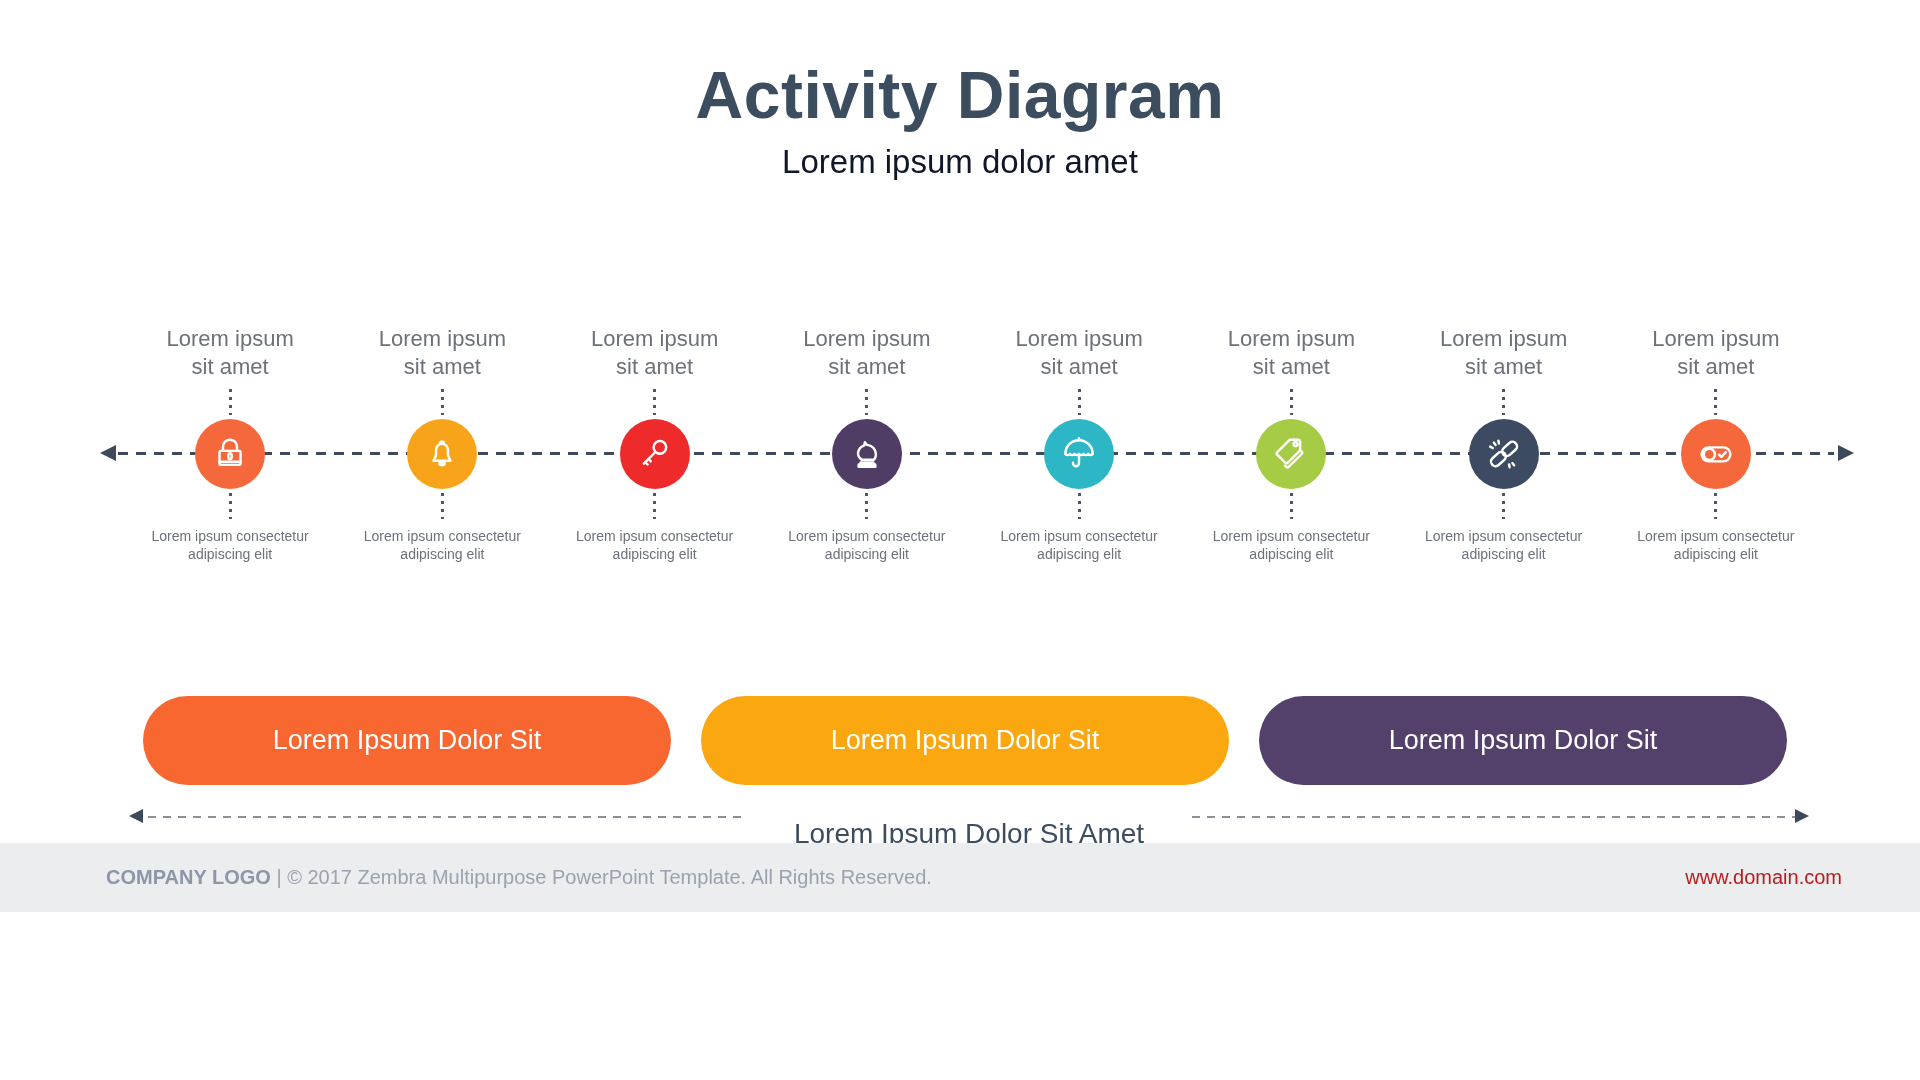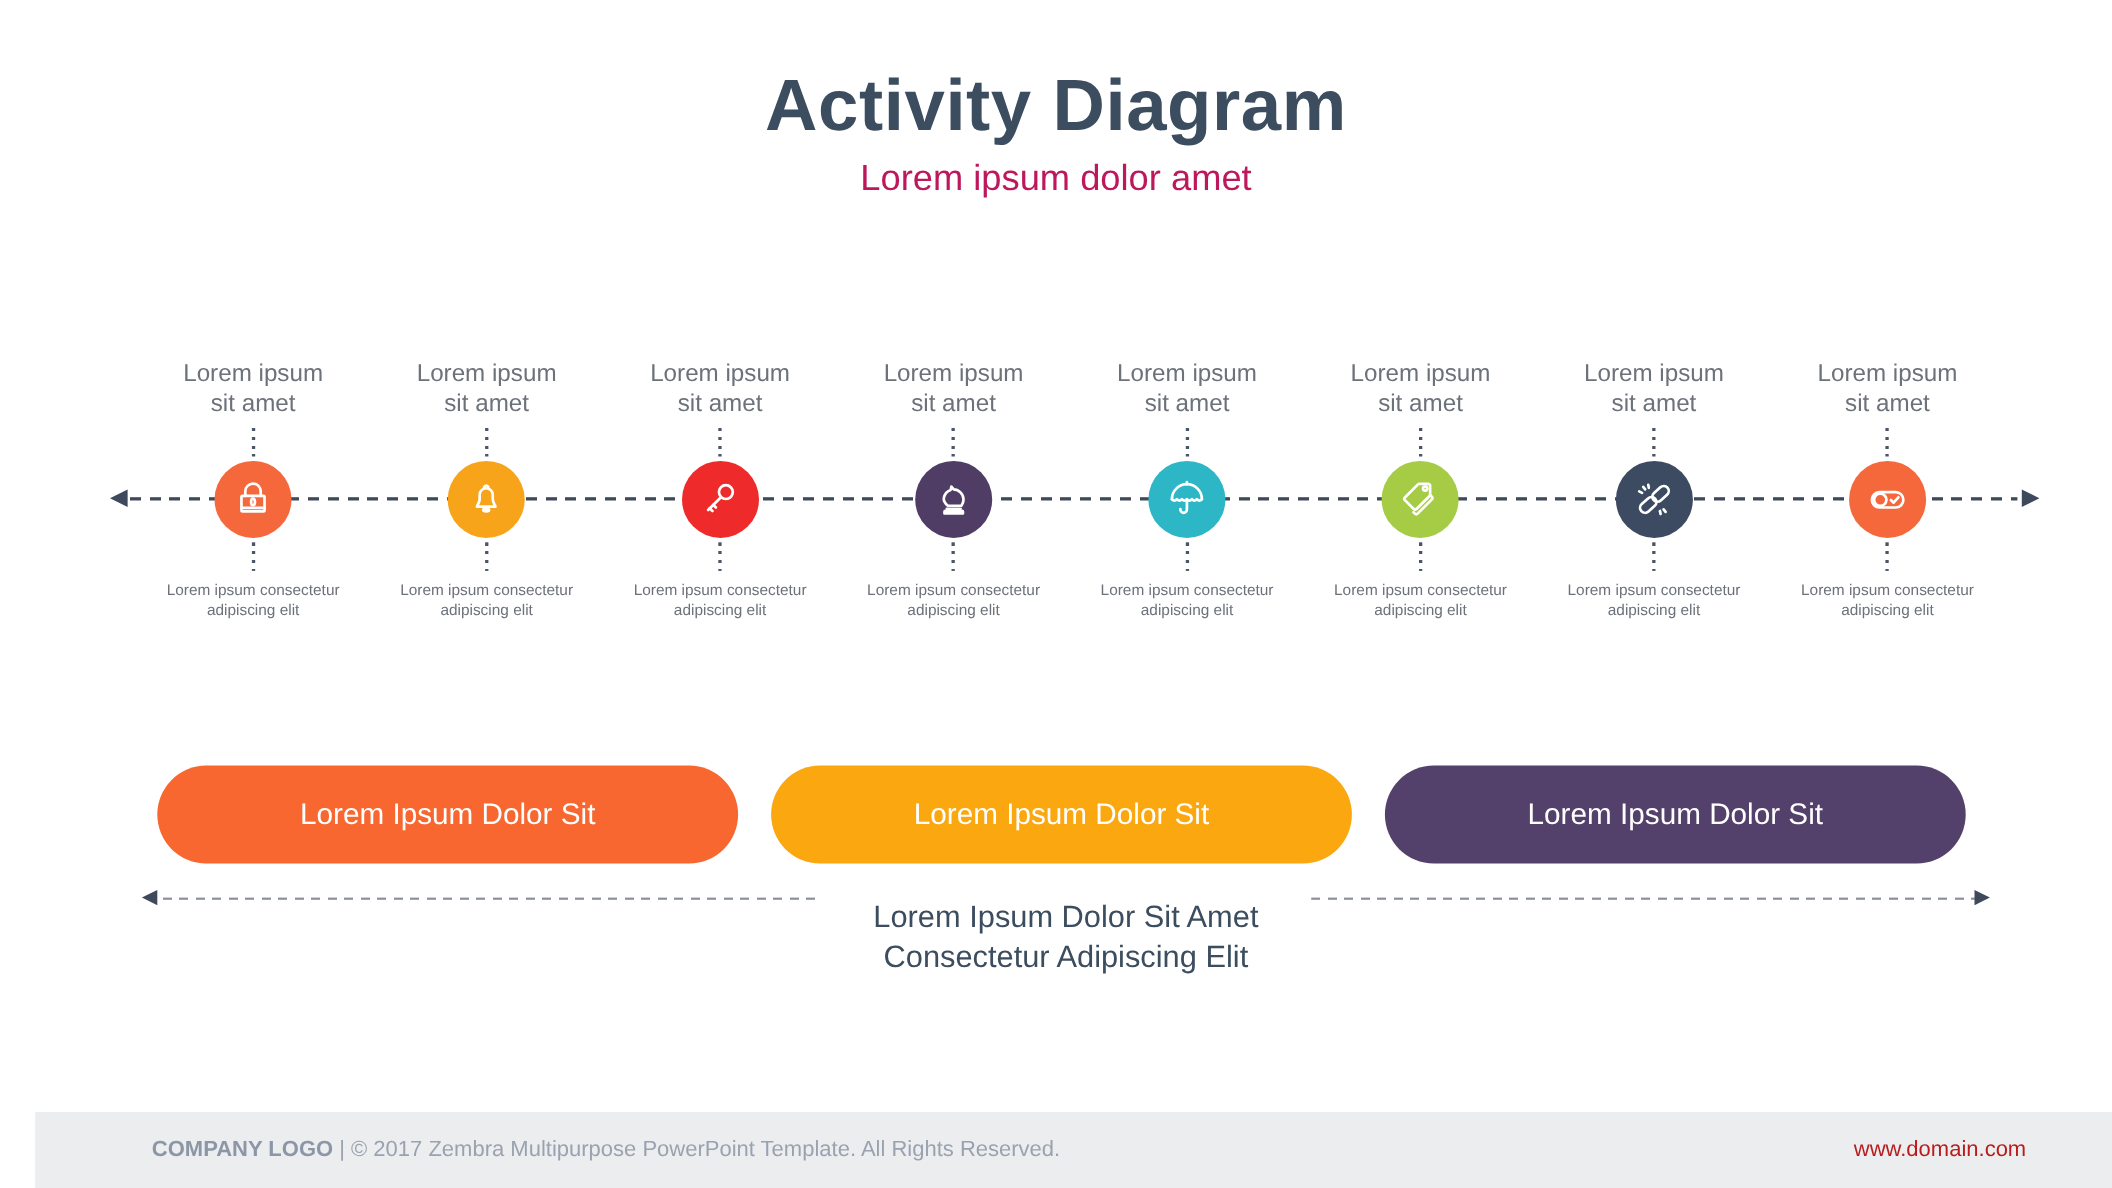--- a/index.html
+++ b/index.html
@@ -1,22 +1,22 @@
 <!DOCTYPE html>
 <html><head>
 <meta charset="utf-8">
 <style>
   html,body{margin:0;padding:0;background:#fff;}
-  .slide{position:relative;width:1920px;height:1080px;background:#ffffff;overflow:hidden;
+  .slide{position:relative;width:1920px;height:912px;background:#ffffff;overflow:hidden;
          font-family:"Liberation Sans", sans-serif;}
 
   
   .header{position:absolute;top:62px;left:0;right:0;text-align:center;}
   .title{font-size:66px;font-weight:bold;color:#3C4D5F;letter-spacing:0.5px;line-height:1;}
-  .subtitle{font-size:33px;color:#be185d;margin-top:17px;line-height:1;}
+  .subtitle{font-size:33px;color:#0f172a;margin-top:17px;line-height:1;}
 
   
   .axis{position:absolute;top:452px;left:118px;right:86px;height:3px;
         background:repeating-linear-gradient(90deg,#3E4A5B 0 10px,transparent 10px 18px);}
   .axis-arrow{position:absolute;top:445px;width:0;height:0;
         border-top:8px solid transparent;border-bottom:8px solid transparent;}
   .axis-arrow.left{left:100px;border-right:16px solid #3E4A5B;}
   .axis-arrow.right{right:66px;border-left:16px solid #3E4A5B;}
 
   
@@ -49,21 +49,21 @@
         border-right:14px solid #3E4A5B;}
   .rline.right::after{content:"";position:absolute;right:-4px;top:-7px;width:0;height:0;
         border-top:7px solid transparent;border-bottom:7px solid transparent;
         border-left:14px solid #3E4A5B;}
   .range-label{font-size:28px;color:#3C4D5F;text-align:center;line-height:1.3;
         padding:0 48px;white-space:nowrap;}
 
   
   .footer{position:absolute;left:0;right:0;bottom:0;height:69px;background:#EBEDEF;
         display:flex;align-items:center;justify-content:space-between;
-        padding:0 78px 0 106px;font-size:20px;color:#9AA2B0;margin-left:32px;}
+        padding:0 78px 0 106px;font-size:20px;color:#9AA2B0;}
   .footer .bold{font-weight:bold;color:#8C96A6;}
   .footer .site{color:#b91c1c;text-decoration:none;}
 </style>
 </head>
 <body>
 
 <div class="slide">
 
   <div class="header">
     <div class="title">Activity Diagram</div>

